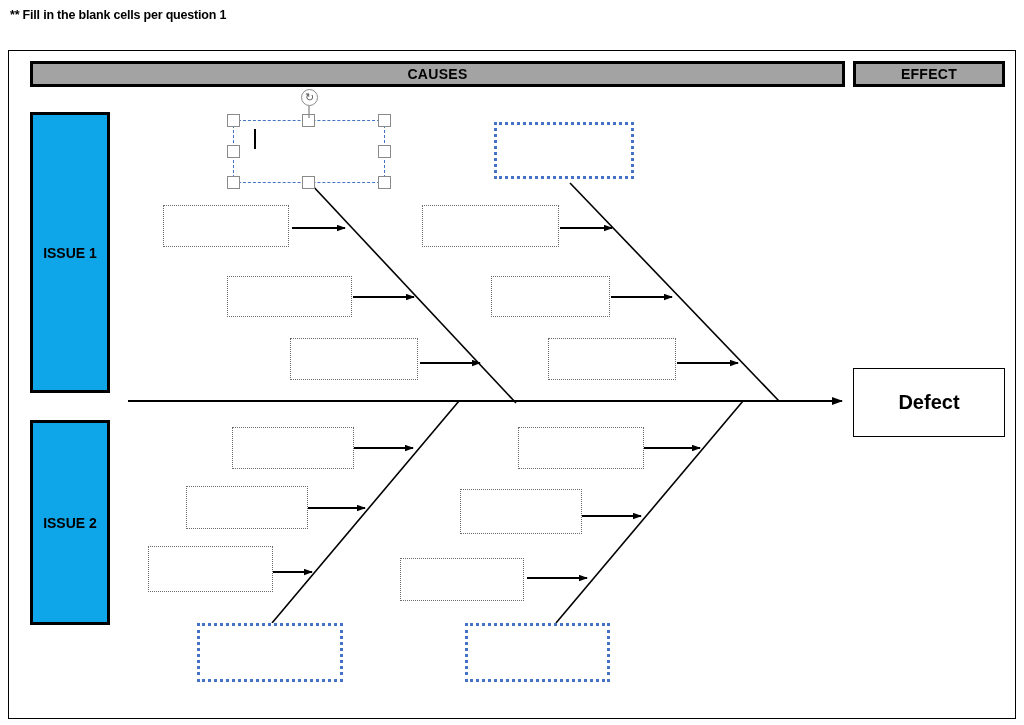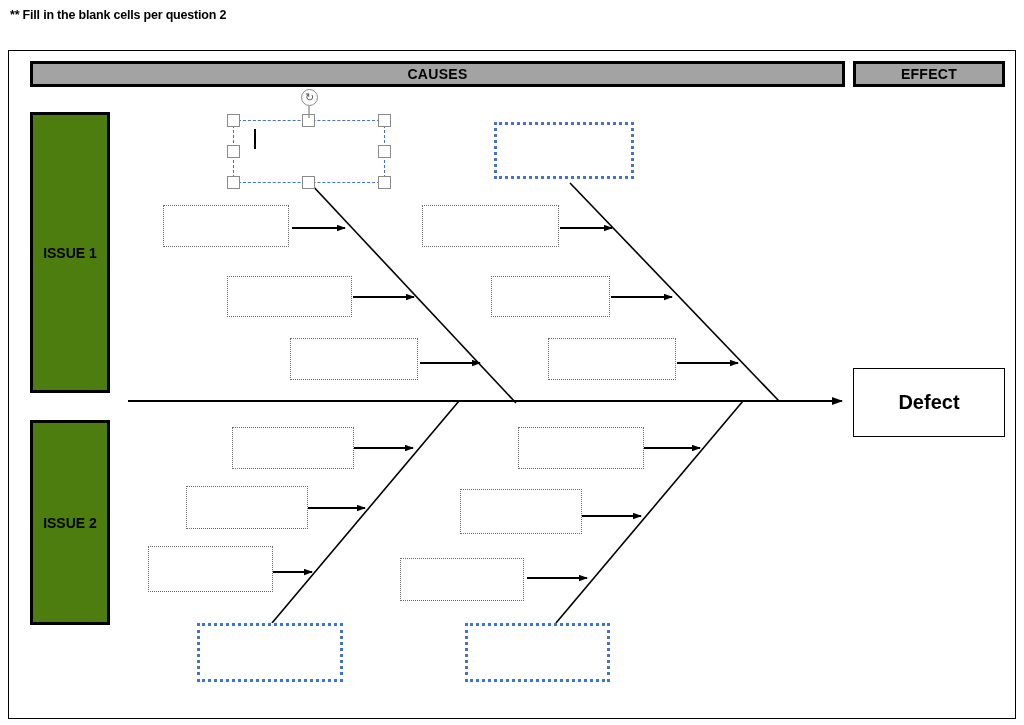--- a/index.html
+++ b/index.html
@@ -16,21 +16,21 @@
 
   
   .banner{position:absolute;background:#a3a3a3;border:3px solid #000;
           box-sizing:border-box;display:flex;align-items:center;
           justify-content:center;font-weight:bold;font-size:14px;
           letter-spacing:.3px;}
   #causes-banner{left:30px;top:61px;width:815px;height:26px;}
   #effect-banner{left:853px;top:61px;width:152px;height:26px;}
 
   
-  .issue{position:absolute;background:#4d7c0f;border:3px solid #000;
+  .issue{position:absolute;background:#0ea5e9;border:3px solid #000;
          box-sizing:border-box;display:flex;align-items:center;
          justify-content:center;font-weight:bold;font-size:14px;}
   #issue1{left:30px;top:112px;width:80px;height:281px;}
   #issue2{left:30px;top:420px;width:80px;height:205px;}
 
   
   #defect{position:absolute;left:853px;top:368px;width:152px;height:69px;
           border:1.5px solid #000;box-sizing:border-box;background:#fff;
           display:flex;align-items:center;justify-content:center;
           font-weight:bold;font-size:20px;text-align:right;}
@@ -52,21 +52,21 @@
   #rot-handle{position:absolute;width:17px;height:17px;border-radius:50%;
               background:#fff;border:1.2px solid #8a8a8a;box-sizing:border-box;
               left:301px;top:89px;font-size:11px;line-height:15px;
               text-align:center;color:#555;}
   #caret{position:absolute;left:254px;top:129px;width:2px;height:20px;
          background:#000;}
 </style>
 </head>
 <body>
 
-<div id="note">** Fill in the blank cells per question 2</div>
+<div id="note">** Fill in the blank cells per question 1</div>
 
 <div id="frame"></div>
 
 <div class="banner" id="causes-banner">CAUSES</div>
 <div class="banner" id="effect-banner">EFFECT</div>
 
 <div class="issue" id="issue1">ISSUE 1</div>
 <div class="issue" id="issue2">ISSUE 2</div>
 
 <div id="defect">Defect</div>

